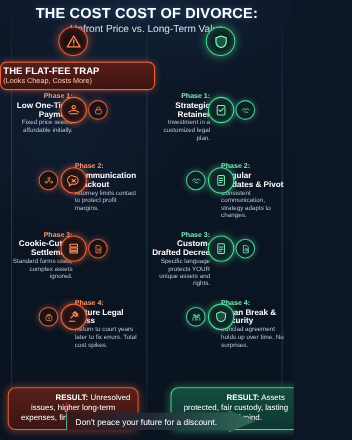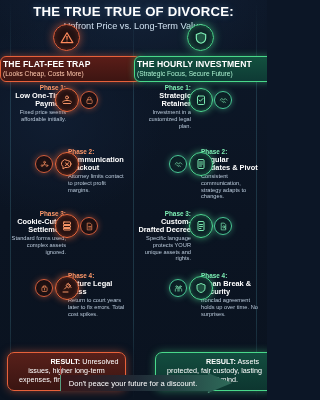--- a/index.html
+++ b/index.html
@@ -163,21 +163,21 @@
 </head>
 <body>
 
 <div id="infographic">
 
   <div class="vgrid a"></div>
   <div class="vgrid b"></div>
   <div class="vgrid c"></div>
 
   <div class="head">
-    <h1>THE TRUE TRUE OF DIVORCE:</h1>
+    <h1>THE COST COST OF DIVORCE:</h1>
     <h2>Upfront Price vs. Long-Term Value</h2>
   </div>
 
   <div class="col left t-red">
 
     <div class="topicon red">
       <svg viewBox="0 0 24 24" fill="none" stroke="#ff8a5c" stroke-width="2" stroke-linejoin="round">
         <path d="M12 3 L22 20 H2 Z"></path>
           <path d="M12 9 v5" stroke-linecap="round"></path>
           <circle cx="12" cy="17.2" r="1" fill="#ff8a5c" stroke="none"></circle>
@@ -286,24 +286,20 @@
   </div>
 
   <div class="col right t-grn">
 
     <div class="topicon green">
       <svg viewBox="0 0 24 24" fill="none" stroke="#7ff0b6" stroke-width="2" stroke-linejoin="round">
         <path d="M12 3l8 3v6c0 5-3.5 8-8 9-4.5-1-8-4-8-9V6z" fill="rgba(79,220,147,.25)"></path>
       </svg>
     </div>
 
-    <div class="banner green">
-      <div class="b1">THE HOURLY INVESTMENT</div>
-      <div class="b2">(Strategic Focus, Secure Future)</div>
-    </div>
 
     <div class="spine">
       <div class="bar" style="background:linear-gradient(180deg,#5fe39b 0%,#3fcfa4 45%,#2f9fd6 100%);box-shadow:0 0 7px rgba(79,220,147,.5);"></div>
     </div>
 
     <div class="phase" style="top:60px">
       <div class="ptext" style="left:2px;text-align:right;width:55px">
         <div class="pn">Phase 1:</div>
         <div class="pt">Strategic Retainer</div>
         <div class="pd">Investment in a customized legal plan.</div>

